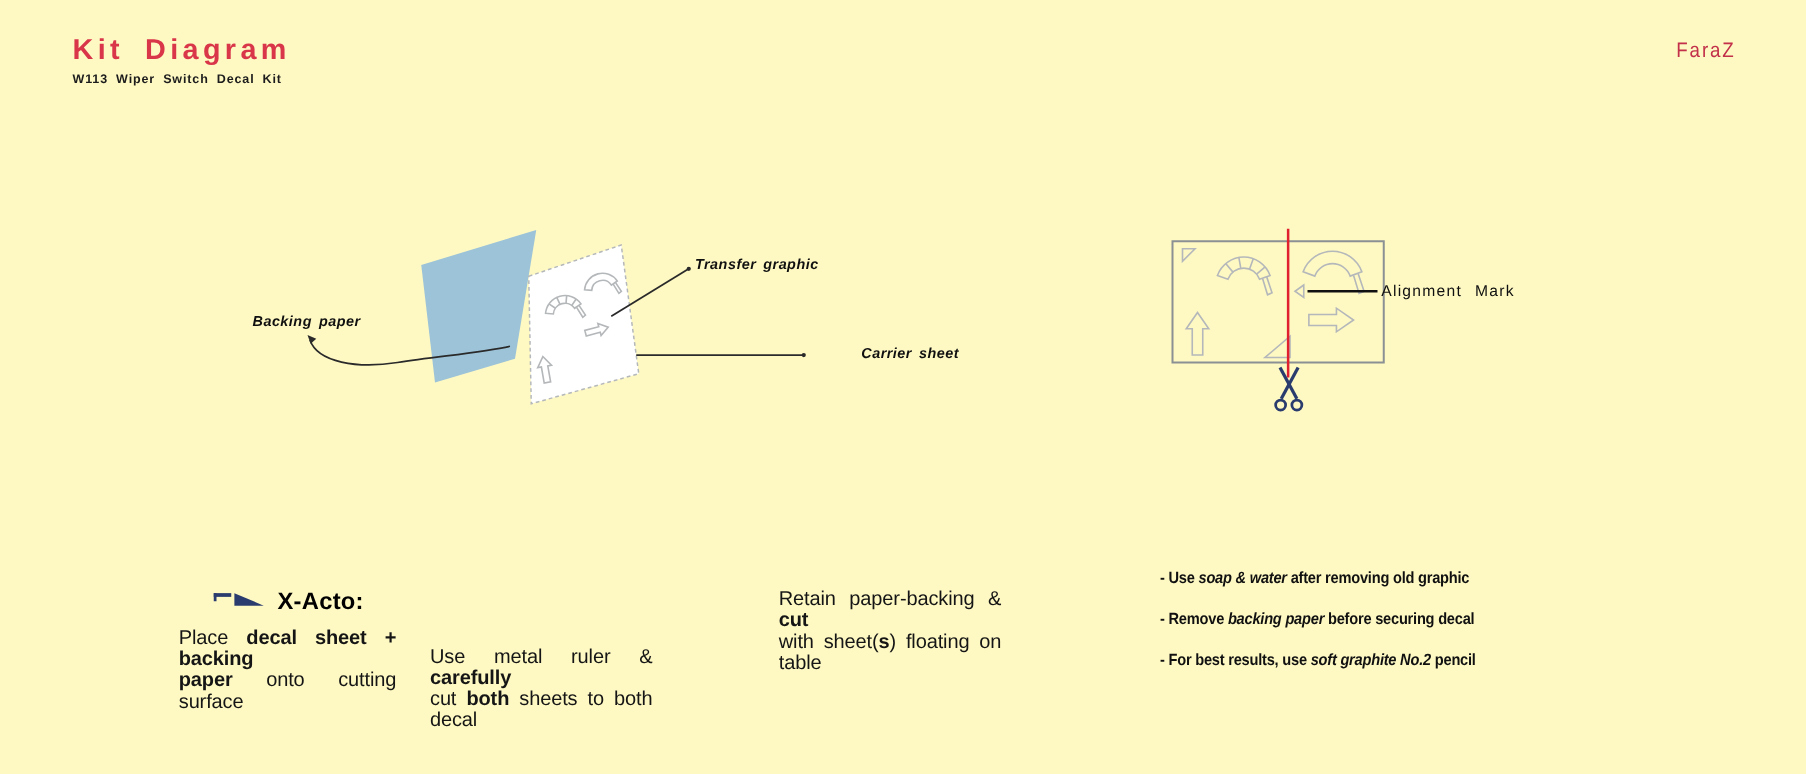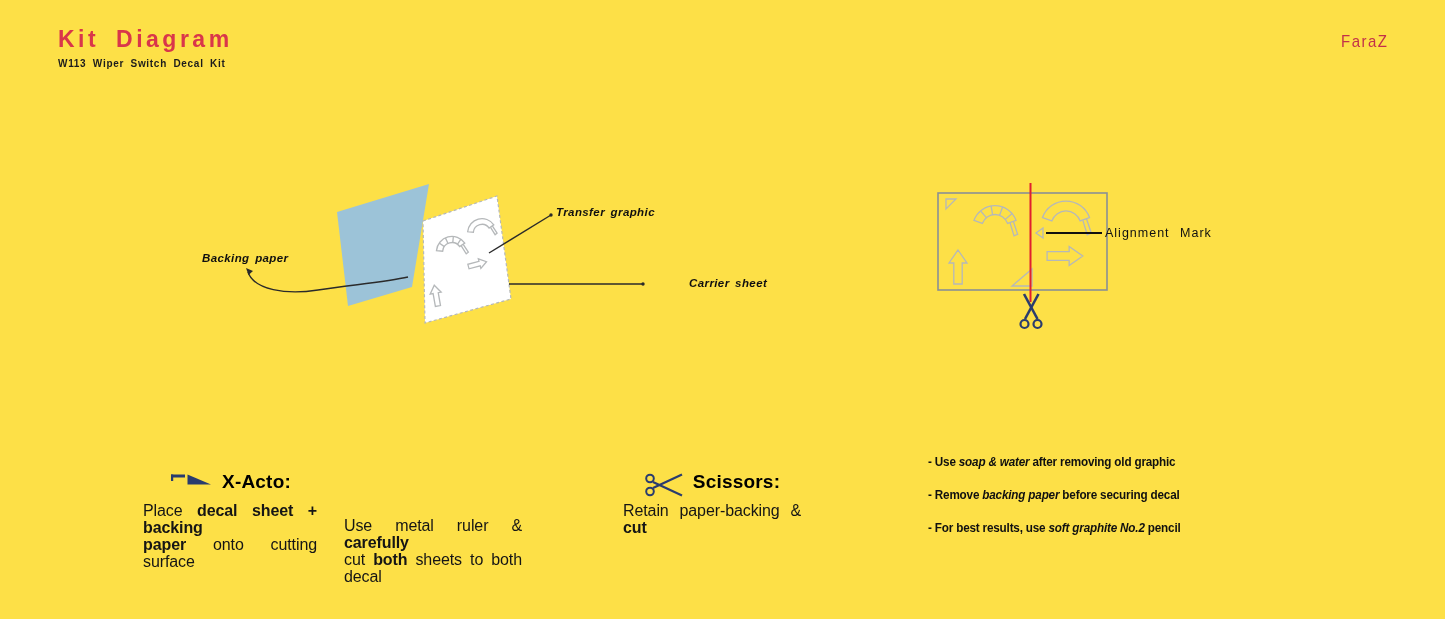--- a/index.html
+++ b/index.html
@@ -1,16 +1,16 @@
 <!DOCTYPE html>
 <html style="--accent-red: #d9364a; --logo-red: #c23049; --cut-red: #e01f2f; --navy: #2a3c6e; --sheet-blue: #9cc3d8; --outline-gray: #b5b8ba; --frame-gray: #8a9094; --line-dark: #2a2a2a;"><head>
 <meta charset="utf-8">
 <style>
   html,body{margin:0;padding:0;background:#ffffff;}
-  .canvas{position:relative;width:1445px;height:619px;background:#fde047;overflow:hidden;
+  .canvas{position:relative;width:1445px;height:619px;background:#fef9c3;overflow:hidden;
           font-family:"Liberation Sans",sans-serif;color:#111;}
 
   
   .hdr{position:absolute;left:58px;top:26px;}
   .title{font-size:23px;font-weight:700;letter-spacing:3.5px;word-spacing:7px;color:var(--accent-red);}
   .subtitle{font-size:10px;font-weight:700;letter-spacing:0.7px;word-spacing:3px;margin-top:5px;color:#1c1c1c;}
   .logo{position:absolute;left:1341px;top:31px;font-size:15px;font-weight:400;
         letter-spacing:1.5px;color:var(--logo-red);transform:scaleY(1.12);transform-origin:left top;}
 
   
@@ -130,32 +130,22 @@
     <div class="body-line"><span class="s-n">Place </span><span class="s-b">decal sheet + backing</span></div>
     <div class="body-line"><span class="s-b">paper</span><span class="s-n"> onto cutting surface</span></div>
   </div>
 
   <div class="col" style="left:344px;top:517px;width:178px;">
     <div class="body-line"><span class="s-n">Use metal ruler &amp; </span><span class="s-b">carefully</span></div>
     <div class="body-line"><span class="s-n">cut </span><span class="s-b">both</span><span class="s-n"> sheets to both decal</span></div>
   </div>
 
   <div class="col" style="left:623px;top:471px;width:178px;">
-    <div class="col-head">
-      <svg width="40" height="28" viewBox="0 0 40 28">
-        <g class="g-navy">
-          <line x1="38" y1="3.5" x2="9" y2="17" stroke-width="2.2"></line>
-          <line x1="38" y1="24.5" x2="9" y2="11" stroke-width="2.2"></line>
-          <circle cx="6" cy="7.5" r="3.8" stroke-width="2"></circle>
-          <circle cx="6" cy="20.5" r="3.8" stroke-width="2"></circle>
-        </g>
-      </svg>
-      <span class="htxt">Scissors:</span>
-    </div>
     <div class="body-line"><span class="s-n">Retain paper-backing &amp; </span><span class="s-b">cut</span></div>
+    <div class="body-line"><span class="s-n">with sheet(</span><span class="s-b">s</span><span class="s-n">) floating on table</span></div>
   </div>
 
   <div class="tips">
     <div class="tip-line"><span class="s-b">- Use </span><span class="s-bi">soap &amp; water</span><span class="s-b"> after removing old graphic</span></div>
     <div class="tip-line"><span class="s-b">- Remove </span><span class="s-bi">backing paper</span><span class="s-b"> before securing decal</span></div>
     <div class="tip-line"><span class="s-b">- For best results, use </span><span class="s-bi">soft graphite No.2</span><span class="s-b"> pencil</span></div>
   </div>
 
 </div>
 

